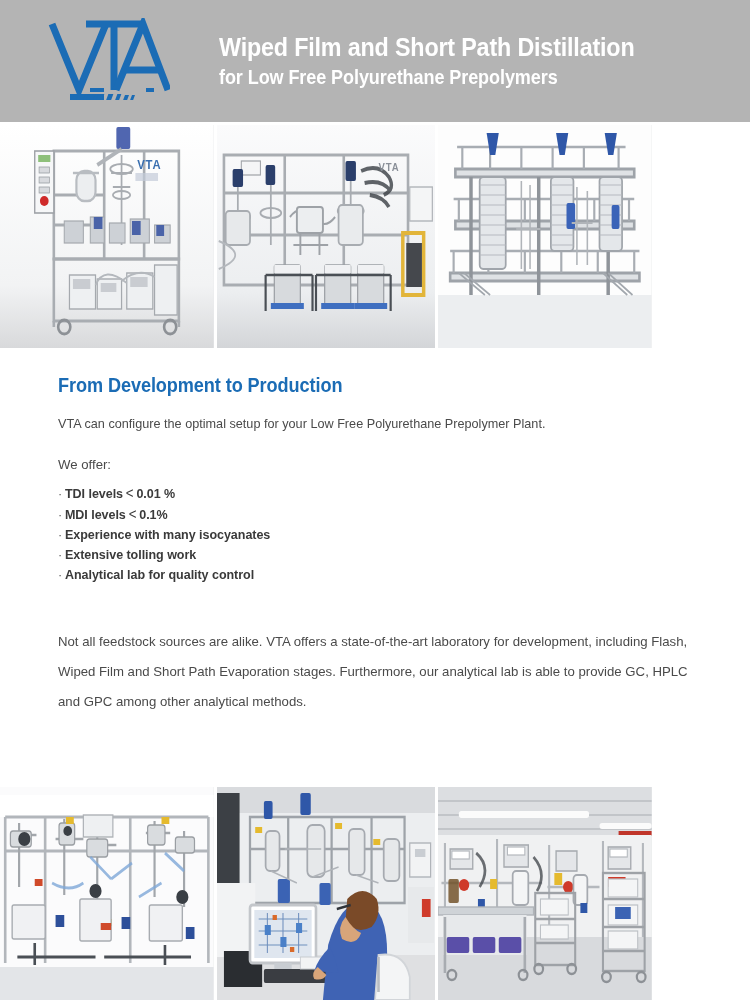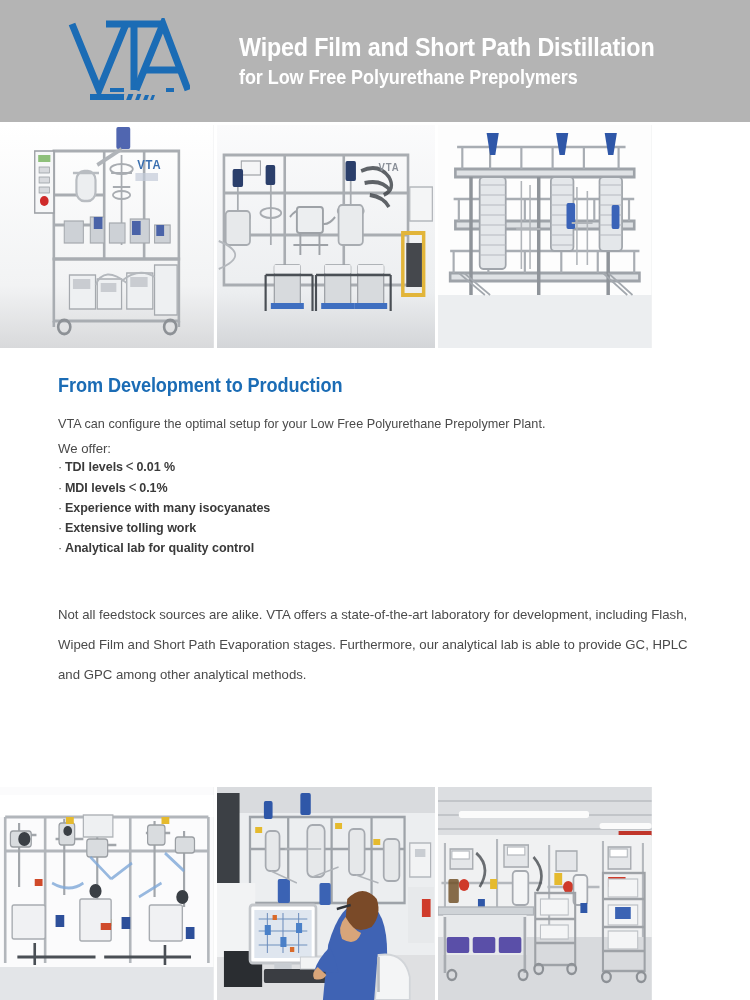--- a/index.html
+++ b/index.html
@@ -8,21 +8,21 @@
     background: #ffffff;
     font-family: "Liberation Sans", sans-serif;
     overflow: hidden;
   }
   .page { position: relative; width: 750px; height: 1000px; background:#fff; }
 
   
   .header {
     position: absolute; left:0; top:0; width:750px; height:122px;
     background:#b4b4b4;
-    display:flex; align-items:center;padding-left:20px;
+    display:flex; align-items:center;
   }
   .logo-wrap {
     width:215px; height:122px; position:relative;
     display:flex; align-items:center; justify-content:center;
   }
   .logo-svg { display:block; }
   .title-block { padding-left:4px; }
   .title-main {
     color:#ffffff; font-size:26.5px; font-weight:bold;
     letter-spacing:-0.2px; line-height:1.12;
@@ -51,22 +51,22 @@
   .section-heading {
     color:#1b6cb5; font-size:19.5px; font-weight:bold;
     margin-top:31px; letter-spacing:-0.1px;
     transform: scaleX(0.93); transform-origin:left center;
     white-space:nowrap;
   }
   .lead {
     color:#4a4a4a; font-size:13.2px; margin-top:17px; line-height:1.45;
     transform: scaleX(0.96); transform-origin:left center; white-space:nowrap;
   }
-  .weoffer { color:#4a4a4a; font-size:13.2px; margin-top:8px; }
-  .bullets { }
+  .weoffer { color:#4a4a4a; font-size:13.2px; margin-top:24px; }
+  .bullets { margin-top:11px; }
   .bullet {
     color:#3a3a3a; font-size:13.2px; font-weight:bold;
     line-height:20px; letter-spacing:-0.05px;
     transform: scaleX(0.95); transform-origin:left center; white-space:nowrap;
   }
   .bullet .dot { font-weight:normal; color:#5a5a5a; margin-right:3px; }
   .bullet .lt { font-weight:normal; font-size:14px; padding:0 3px; }
   .para {
     color:#4a4a4a; font-size:13.2px; line-height:30px;
     max-width:640px; text-align:left;

